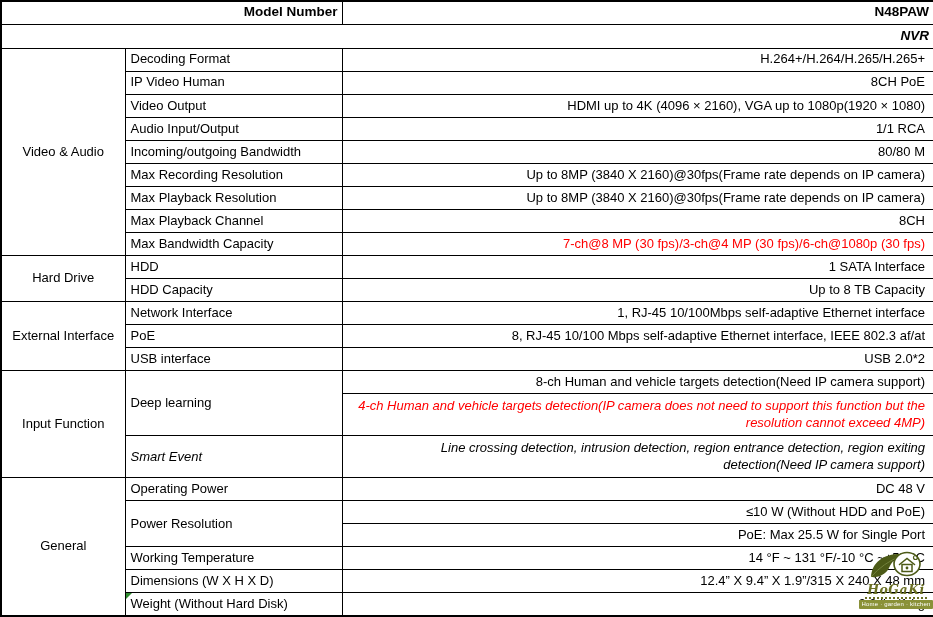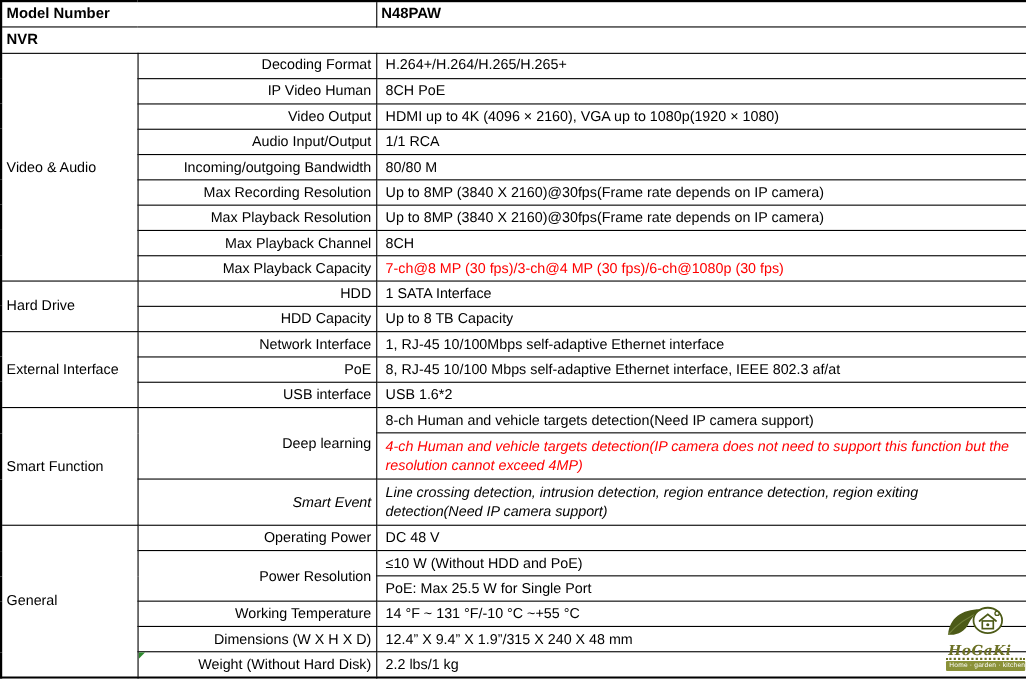--- a/index.html
+++ b/index.html
@@ -13,41 +13,41 @@
   *{box-sizing:border-box;margin:0;padding:0;}
   html,body{width:933px;height:617px;background:#fff;overflow:hidden;}
   body{font-family:"Liberation Sans",sans-serif;color:#000;position:relative;}
   table.spec{
     width:933px;height:617px;border-collapse:collapse;table-layout:fixed;
     border:2px solid var(--border_black);
   }
   td{
     border:1px solid var(--border_black);
     font-size:13px;line-height:1.25;
-    vertical-align:middle;text-align:left;
+    vertical-align:middle;text-align:right;
     padding:1px 4px;overflow:hidden;
   }
   tr{height:23px;}
-  tr.h-nvr{height:24px;}
+  tr.h-nvr{height:24px;font-style:italic;}
   tr.tall{height:42px;font-style:italic;}
-  td.feat{text-align:right;padding-left:5px;margin-top:16px;}
-  td.cat{}
+  td.feat{text-align:left;padding-left:5px;margin-top:16px;}
+  td.cat{text-align:center;}
   td.val{padding:1px 8px;}
   .bold-row td{font-weight:bold;font-size:13.5px;}
   .red{color:var(--highlight_red);}
   td.weight-cell{position:relative;}
   .comment-marker{
     position:absolute;top:0;left:0;width:0;height:0;
     border-top:6px solid var(--comment_marker_green);
     border-right:6px solid transparent;
   }
   
   .logo{
     position:absolute;right:1px;top:551px;width:72px;
-    display:flex;flex-direction:column;
+    display:flex;flex-direction:column;align-items:center;
     background:transparent;pointer-events:none;
   }
   .logo-brand{
     font-family:"DejaVu Serif",serif;font-style:italic;font-weight:bold;
     font-size:12.5px;color:var(--logo_olive_text);letter-spacing:.5px;
     border-bottom:2px dotted var(--logo_olive_text);line-height:1.1;
     padding:0 2px;
   }
   .logo-tagline{
     margin-top:1px;background:var(--logo_banner_olive);color:#fff;
@@ -100,21 +100,21 @@
     </tr>
     <tr>
       <td class="feat">Max Playback Resolution</td>
       <td class="val">Up to 8MP (3840 X 2160)@30fps(Frame rate depends on IP camera)</td>
     </tr>
     <tr>
       <td class="feat">Max Playback Channel</td>
       <td class="val">8CH</td>
     </tr>
     <tr>
-      <td class="feat">Max Playback Capacity</td>
+      <td class="feat">Max Bandwidth Capacity</td>
       <td class="val red">7-ch@8 MP (30 fps)/3-ch@4 MP (30 fps)/6-ch@1080p (30 fps)</td>
     </tr>
 
     <tr>
       <td rowspan="2" class="cat">Hard Drive</td>
       <td class="feat">HDD</td>
       <td class="val">1 SATA Interface</td>
     </tr>
     <tr>
       <td class="feat">HDD Capacity</td>
@@ -125,25 +125,25 @@
       <td rowspan="3" class="cat">External Interface</td>
       <td class="feat">Network Interface</td>
       <td class="val">1, RJ-45 10/100Mbps self-adaptive Ethernet interface</td>
     </tr>
     <tr>
       <td class="feat">PoE</td>
       <td class="val">8, RJ-45 10/100 Mbps self-adaptive Ethernet interface, IEEE 802.3 af/at</td>
     </tr>
     <tr>
       <td class="feat">USB interface</td>
-      <td class="val">USB 1.6*2</td>
+      <td class="val">USB 2.0*2</td>
     </tr>
 
     <tr>
-      <td rowspan="3" class="cat">Smart Function</td>
+      <td rowspan="3" class="cat">Input Function</td>
       <td rowspan="2" class="feat">Deep learning</td>
       <td class="val">8-ch Human and vehicle targets detection(Need IP camera support)</td>
     </tr>
     <tr class="tall">
       <td class="val red">4-ch Human and vehicle targets detection(IP camera does not need to support this function but the resolution cannot exceed 4MP)</td>
     </tr>
     <tr class="tall">
       <td class="feat">Smart Event</td>
       <td class="val">Line crossing detection, intrusion detection, region entrance detection, region exiting detection(Need IP camera support)</td>
     </tr>

